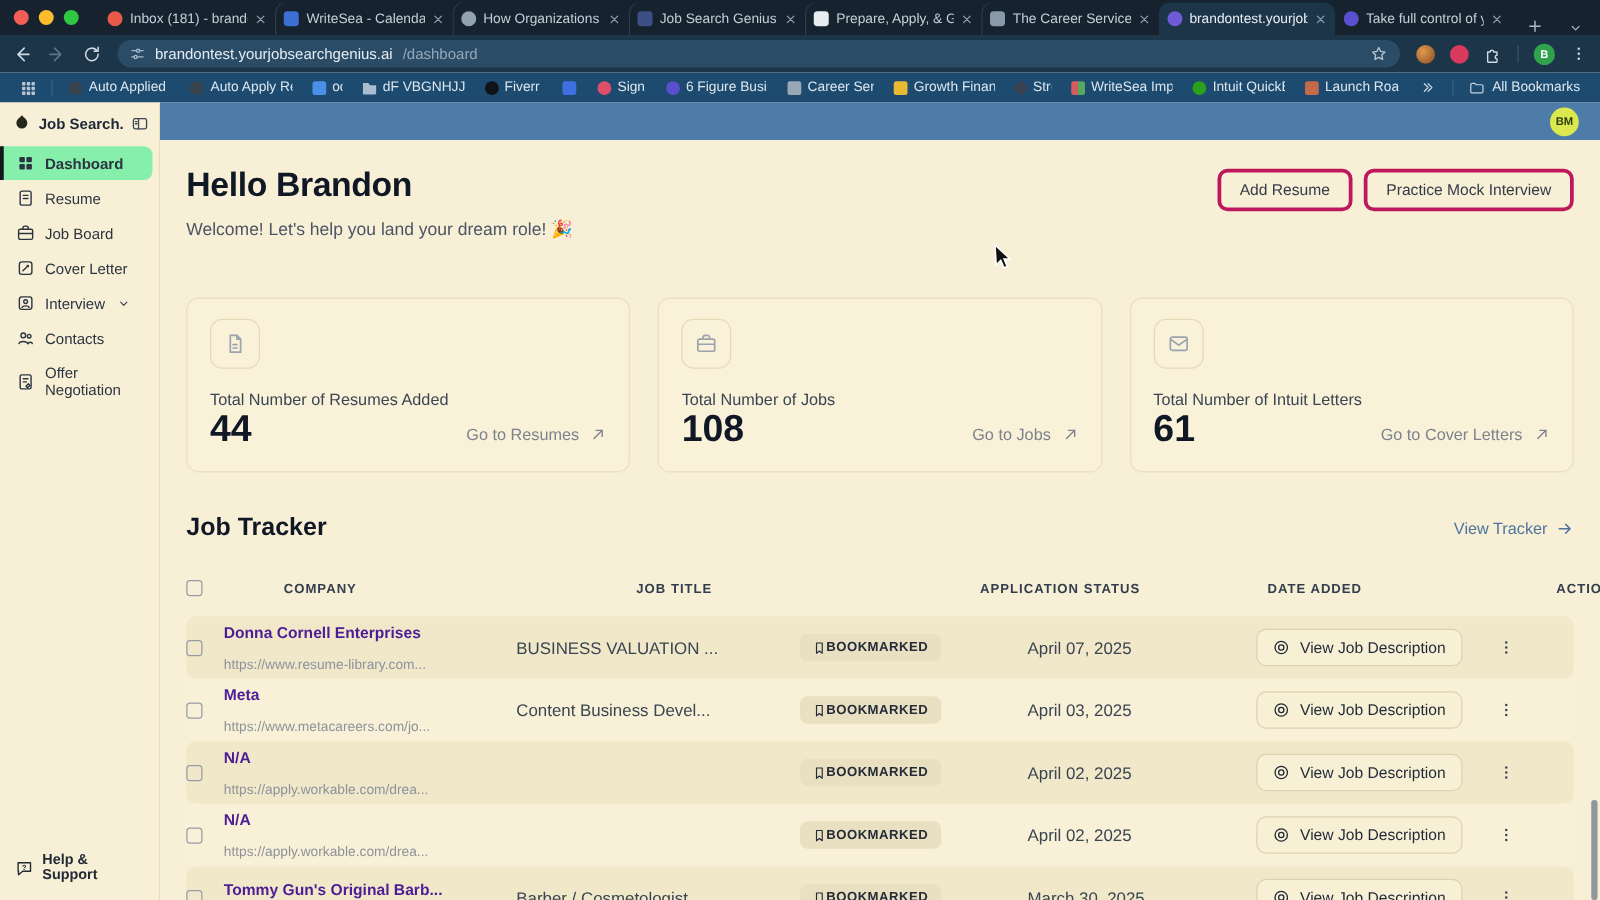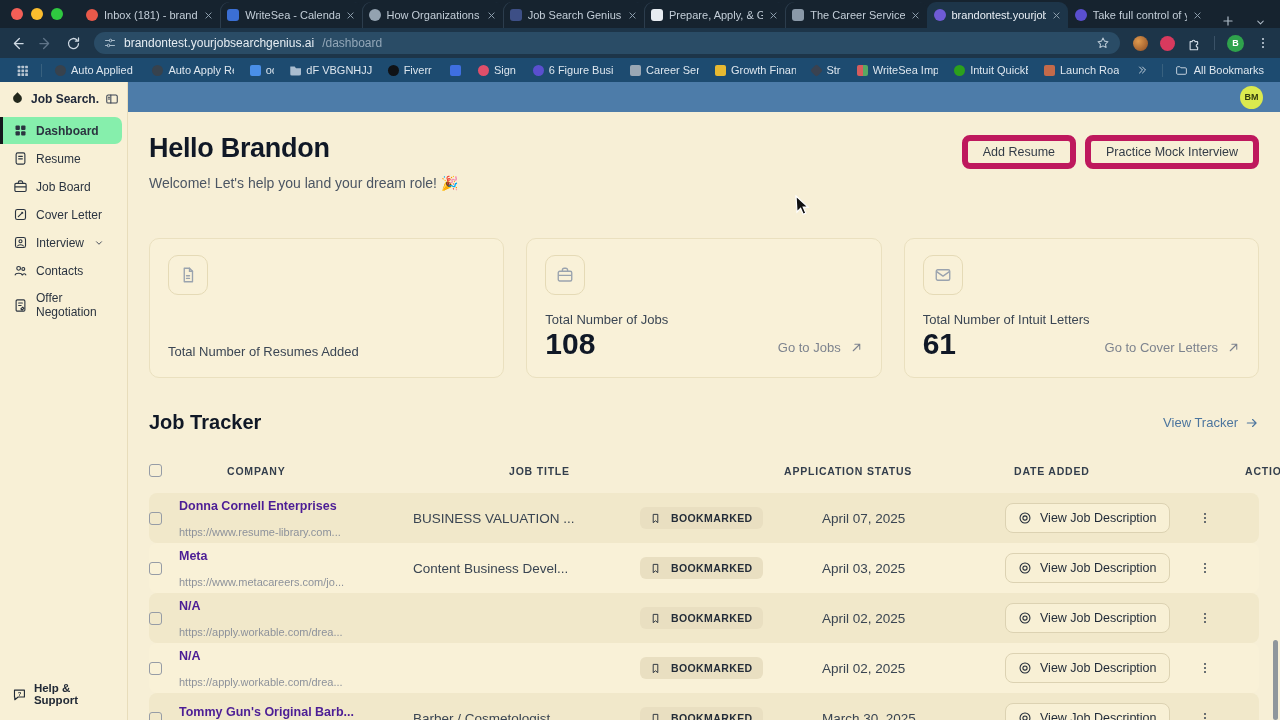--- a/index.html
+++ b/index.html
@@ -99,21 +99,21 @@
   .main-col { flex:1; min-width:0; display:flex; flex-direction:column; }
   .bluebar { height:30px; flex:none; background:#4d7ca9; display:flex; align-items:center; justify-content:flex-end; padding:0 17px; }
   .avatar-bm { width:23px; height:23px; border-radius:50%; background:#dbe94e; color:#333c10; font-size:9px; font-weight:bold;
                display:flex; align-items:center; justify-content:center; }
 
   .content { flex:1; min-height:0; padding:14px 21px 0 21px; overflow:hidden; position:relative; }
   .hero { display:flex; justify-content:space-between; }
   .greeting { font-size:27px; font-weight:bold; color:#101826; letter-spacing:-0.3px; padding-top:7px; }
   .subtitle { font-size:14px; color:#4b5563; margin-top:11px; }
   .hero-actions { display:flex; gap:9px; padding-top:9px; }
-  .btn { height:34px; padding:0 15px; border:6px solid #be185d; border-radius:8px; background:transparent;
+  .btn { height:34px; padding:0 15px; border:3px solid #be185d; border-radius:8px; background:transparent;
          font-size:12.5px; color:#333c47; font-family:inherit; display:flex; align-items:center; }
 
   .cards { display:flex; gap:22px; margin-top:47px; }
   .card { flex:1; background:#f9f1d8; border:1px solid #eae0bf; border-radius:10px; height:140px;
           padding:16px 18px 18px; display:flex; flex-direction:column; }
   .card-icon { width:40px; height:40px; border:1px solid #e5dab6; border-radius:10px; color:#9aa3ae;
                display:flex; align-items:center; justify-content:center; }
   .card-icon svg.ico{ width:18px; height:18px; }
   .card-label { margin-top:auto; font-size:13px; color:#3b4654; }
   .card-bottom { display:flex; align-items:flex-end; justify-content:space-between; margin-top:2px; }
@@ -129,21 +129,21 @@
   .thead { display:grid; grid-template-columns:30px 234px 227px 182px 183px 1fr; align-items:center; margin-top:30px; padding-bottom:16px;gap:48px; }
   .th { font-size:10.5px; font-weight:bold; letter-spacing:0.8px; color:#333e4c; }
   .cb { width:13px; height:13px; border:1.5px solid #969ca6; border-radius:3px; background:transparent; }
 
   .row { display:grid; grid-template-columns:30px 234px 227px 182px 183px 1fr; align-items:center; height:50px; border-radius:8px; }
   .row:nth-child(odd) { background:#f1e8ca; }
   .row:nth-child(even) { background:#f9f1d7; }
   .company-name { font-size:12.5px; font-weight:bold; color:#4c1d95; }
   .company-url { font-size:11px; color:#8d929b; margin-top:13px; }
   .job-title { font-size:13.5px; color:#3a4552; }
-  .badge { display:inline-flex; align-items:center; gap:10px; padding:5px 10px; border-radius:6px; background:#e9dfc1;
+  .badge { display:inline-flex; align-items:center; gap:0; padding:5px 10px; border-radius:6px; background:#e9dfc1;
            font-size:10.5px; font-weight:bold; letter-spacing:0.4px; color:#232c38; }
   .badge svg.ico{ width:11px; height:11px; }
   .date { font-size:13.5px; color:#3a4552; }
   .action-cell { display:flex; align-items:center; gap:28px; }
   .vjd-btn { display:flex; align-items:center; gap:8px; padding:7px 12px; border:1px solid #dcd2b2; border-radius:8px;
              background:#f8f0d5; font-size:12.5px; color:#1f2937; font-family:inherit; }
   .vjd-btn svg.ico{ width:14px; height:14px; }
   .dots { color:#3a4552; } .dots svg.ico{ width:14px; height:14px; }
 
   .scroll-thumb { position:absolute; right:2px; top:640px; width:5px; height:80px; background:#8f969c; border-radius:3px; z-index:50; }
@@ -639,20 +639,29 @@
 
         <div class="cards">
 
             <div class="card">
               <div class="card-icon">
                 <svg class="ico">
                   <use href="#i-doc"></use>
                 </svg>
               </div>
               <div class="card-label">Total Number of Resumes Added</div>
+              <div class="card-bottom">
+                <span class="card-value">44</span>
+                <span class="card-link">
+                  <span>Go to Resumes</span>
+                  <svg class="ico">
+                    <use href="#i-arrow-upright"></use>
+                  </svg>
+                </span>
+              </div>
             </div>
 
             <div class="card">
               <div class="card-icon">
                 <svg class="ico">
                   <use href="#i-briefcase"></use>
                 </svg>
               </div>
               <div class="card-label">Total Number of Jobs</div>
               <div class="card-bottom">

